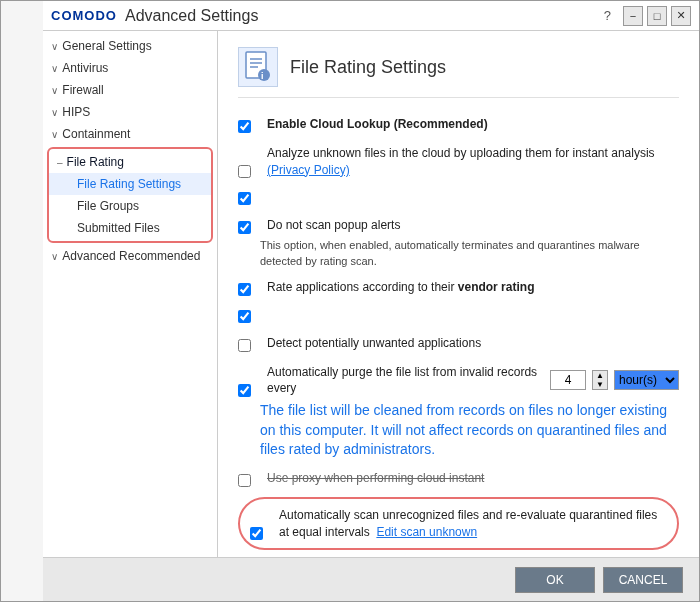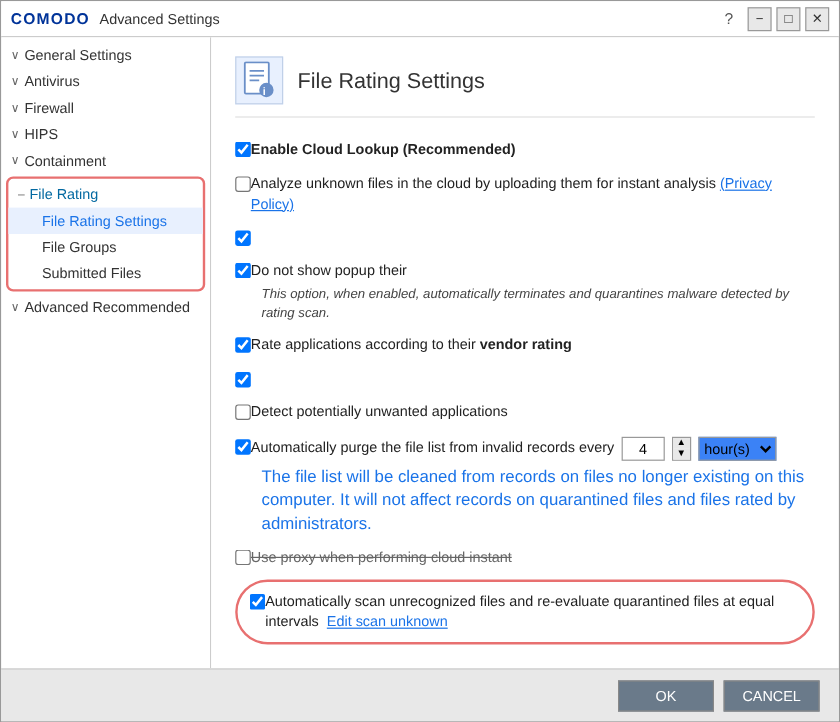--- a/index.html
+++ b/index.html
@@ -1,23 +1,23 @@
 <!DOCTYPE html>
 <html><head>
   <meta charset="utf-8">
   <style>
     * { box-sizing: border-box; margin: 0; padding: 0; }
     body { font-family: 'Segoe UI', Arial, sans-serif; font-size: 12px; background: #f0f0f0; width: 700px; height: 602px; overflow: hidden; }
     
-    .window { width: 700px; height: 602px; background: #f5f5f5; border: 1px solid #999; display: flex; flex-direction: column; }
+    .window { width: 700px; height: 602px; background: #f5f5f5; border: 1px solid #999; display: flex; flex-direction: column; padding-left: 42px; }
     
     
     .titlebar { height: 30px; background: #fff; border-bottom: 1px solid #ccc; display: flex; align-items: center; padding: 0 8px; gap: 8px; flex-shrink: 0; }
     .titlebar-logo { font-weight: bold; font-size: 13px; color: #003399; letter-spacing: 1px; }
-    .titlebar-title { font-size: 12px; color: #333; flex: 1; }
+    .titlebar-title { font-size: 16px; color: #333; flex: 1; }
     .titlebar-controls { display: flex; gap: 4px; }
     .titlebar-btn { width: 20px; height: 20px; border: 1px solid #999; background: #e8e8e8; cursor: pointer; display: flex; align-items: center; justify-content: center; font-size: 11px; color: #333; }
     .help-btn { background: none; border: none; color: #555; font-size: 13px; cursor: pointer; padding: 0 4px; }
 
     
     .main-content { display: flex; flex: 1; overflow: hidden; }
     
     
     .sidebar { width: 175px; background: #fff; border-right: 1px solid #ccc; overflow-y: auto; flex-shrink: 0; padding: 4px 0; }
     .sidebar-item { padding: 4px 8px 4px 16px; cursor: pointer; color: #333; font-size: 12px; display: flex; align-items: center; gap: 4px; }
@@ -31,24 +31,24 @@
     
     .content { flex: 1; background: #fff; padding: 16px 20px; overflow-y: auto; }
     
     
     .page-header { display: flex; align-items: center; gap: 12px; margin-bottom: 16px; border-bottom: 1px solid #e0e0e0; padding-bottom: 10px; }
     .page-icon { width: 40px; height: 40px; background: #e8f0fe; border: 1px solid #c0d0e8; display: flex; align-items: center; justify-content: center; font-size: 20px; color: #4a6fa5; }
     .page-title { font-size: 18px; color: #333; font-weight: normal; }
     
     
     .setting-item { margin-bottom: 8px; }
-    .setting-row { display: flex; align-items: flex-start; gap: 0; padding: 2px 0; }
+    .setting-row { display: flex; align-items: flex-end; gap: 16px; padding: 2px 0; }
     .setting-row input[type="checkbox"] { margin-top: 2px; flex-shrink: 0; }
     .setting-label { color: #222; line-height: 1.4; }
-    .setting-sub { margin-left: 22px; margin-top: 2px; color: #444; font-size: 11px; line-height: 1.4; font-style: italic; }
+    .setting-sub { margin-left: 22px; margin-top: 2px; color: #444; font-size: 11px; line-height: 1.4; }
     .link { color: #1a73e8; text-decoration: underline; cursor: pointer; }
     .strikethrough { text-decoration: line-through; color: #666; }
     
     .inline-control { display: flex; align-items: center; gap: 6px; }
     .number-input { width: 36px; height: 20px; border: 1px solid #999; text-align: center; font-size: 12px; }
     .spinner { display: flex; flex-direction: column; border: 1px solid #999; height: 20px; }
     .spinner-btn { width: 14px; height: 10px; background: #e8e8e8; border: none; cursor: pointer; font-size: 8px; line-height: 1; display: flex; align-items: center; justify-content: center; }
     .select-input { height: 20px; font-size: 12px; border: 1px solid #999; background: #3b82f6; }
     
     .info-text { margin-left: 22px; margin-top: 2px; color: #1a73e8; font-size: 14px; line-height: 1.4; margin-bottom: 8px; }
@@ -98,21 +98,21 @@
         <span>HIPS</span>
       </div>
       <div class="sidebar-item level1">
         <span class="arrow">∨</span>
         <span>Containment</span>
       </div>
 
       <div class="file-rating-group">
         <div class="sidebar-item level1">
           <span class="arrow">–</span>
-          <span style="color:#0369a1;">File Rating</span>
+          <span style="color:#0f172a;">File Rating</span>
         </div>
         <div class="sidebar-item level2 active">
           <span>File Rating Settings</span>
         </div>
         <div class="sidebar-item level2">
           <span>File Groups</span>
         </div>
         <div class="sidebar-item level2">
           <span>Submitted Files</span>
         </div>
@@ -161,21 +161,21 @@
 
       <div class="setting-item">
         <div class="setting-row">
           <input type="checkbox" checked="" style="">
         </div>
       </div>
 
       <div class="setting-item">
         <div class="setting-row">
           <input type="checkbox" checked="" style="">
-          <span class="setting-label">Do not show popup their</span>
+          <span class="setting-label">Do not scan popup alerts</span>
         </div>
         <div class="setting-sub">
           This option, when enabled, automatically terminates and quarantines malware detected by rating scan.
         </div>
       </div>
 
       <div class="setting-item">
         <div class="setting-row">
           <input type="checkbox" checked="" style="">
           <span class="setting-label">Rate applications according to their <strong>vendor rating</strong></span>

